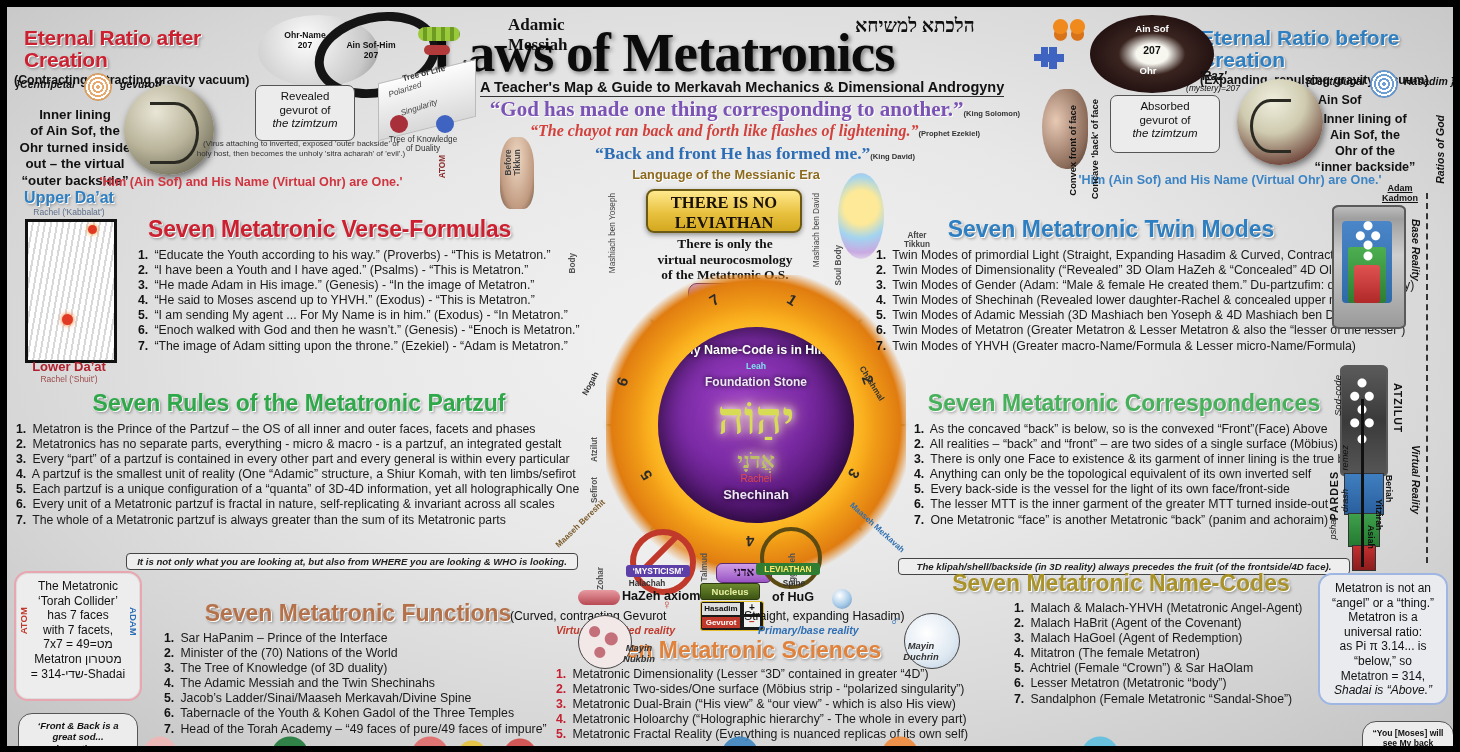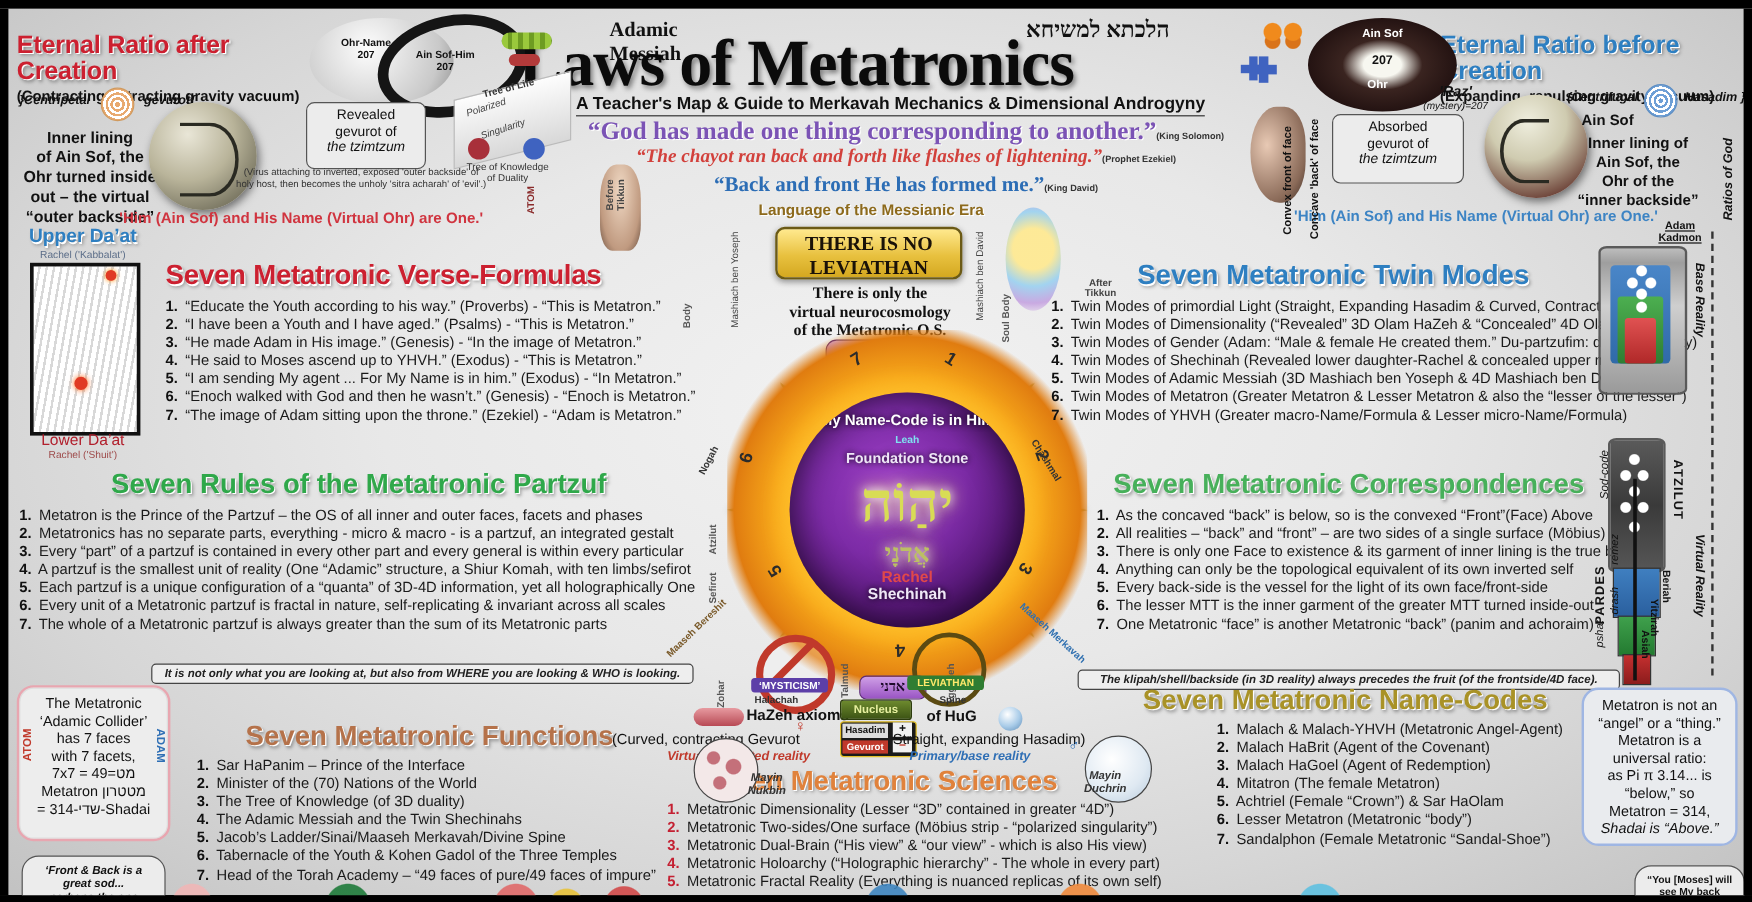--- a/index.html
+++ b/index.html
@@ -13,28 +13,28 @@
     color:#111;
   }
   #poster:before{
     content:"";position:absolute;left:0;top:0;width:7px;height:100%;background:#000;z-index:60;
   }
   #poster:after{
     content:"";position:absolute;right:0;top:0;width:7px;height:100%;background:#000;z-index:60;
   }
   .abs{position:absolute;}
   
-  .h-red{color:#cc2030;font-weight:bold;letter-spacing:-.2px;text-shadow:1px 1px 0 #fff,2px 2px 3px rgba(0,0,0,.35);}
+  .h-red{color:#cc2030;font-weight:bold;letter-spacing:-.2px;text-shadow:1px 1px 0 #fff,2px 2px 3px rgba(0,0,0,.35);margin-left:10px;}
   .h-blue{color:#2e7fc1;font-weight:bold;text-shadow:1px 1px 0 #fff,2px 2px 3px rgba(0,0,0,.35);}
   .h-green{color:#2fa84a;font-weight:bold;text-shadow:1px 1px 0 #fff,2px 2px 3px rgba(0,0,0,.35);}
   .h-grn2{color:#47b05a;font-weight:bold;text-shadow:1px 1px 0 #fff,2px 2px 3px rgba(0,0,0,.35);}
   .h-brown{color:#b5724a;font-weight:bold;text-shadow:1px 1px 0 #fff,2px 2px 3px rgba(0,0,0,.35);}
   .h-orange{color:#e0823c;font-weight:bold;text-shadow:1px 1px 0 #fff,2px 2px 3px rgba(0,0,0,.35);}
   .h-gold{color:#a99227;font-weight:bold;text-shadow:1px 1px 0 #fff,2px 2px 3px rgba(0,0,0,.35);}
-  .h-darkred{color:#b11f2c;font-weight:normal;}
+  .h-darkred{color:#b11f2c;font-weight:bold;}
   .sec-title{font-size:23px;line-height:25px;white-space:nowrap;}
   
   ol.sevens{margin:0;padding:0;list-style:none;font-size:12.3px;line-height:15.1px;color:#1a1a1a;}
   ol.sevens li{white-space:nowrap;}
   ol.sevens li b{display:inline-block;min-width:13px;}
   .num-red b{color:#c42032;}
   .num-blk b{color:#111;}
   
   .callout{
     background:#ececec;border:1.6px solid #555;border-radius:7px;
@@ -279,21 +279,21 @@
     <div class="ray" style="transform:translate(-36px,-150px) rotate(225deg);"></div>
     <div class="ray" style="transform:translate(-36px,-150px) rotate(270deg);"></div>
     <div class="ray" style="transform:translate(-36px,-150px) rotate(315deg);"></div>
     <div class="star8"></div>
     <div id="core">
       <div class="abs ctr" style="left:0;top:16px;width:196px;font-size:12.5px;font-weight:bold;color:#fff;text-shadow:0 0 5px #000;">“My Name-Code is in Him”</div>
       <div class="abs ctr" style="left:0;top:34px;width:196px;font-size:8.6px;color:#7fe0f0;font-weight:bold;">Leah</div>
       <div class="abs ctr" style="left:0;top:48px;width:196px;font-size:12px;font-weight:bold;color:#efe7f7;text-shadow:0 0 5px #000;">Foundation  Stone</div>
       <div class="abs ctr hebbig" style="left:0;top:66px;width:196px;font-size:46px;line-height:52px;">יהַוֹה</div>
       <div class="abs ctr hebbig" style="left:0;top:122px;width:196px;font-size:22px;line-height:24px;color:#bcbf64;">אֲדֹנָי</div>
-      <div class="abs ctr" style="left:0;top:146px;width:196px;font-size:13px;font-weight:bold;color:#e0484a;">Rachel</div>
+      <div class="abs ctr" style="left:0;top:146px;width:196px;font-size:10px;font-weight:normal;color:#e0484a;">Rachel</div>
       <div class="abs ctr" style="left:0;top:160px;width:196px;font-size:13px;font-weight:bold;color:#efe7f7;text-shadow:0 0 5px #000;">Shechinah</div>
     </div>
     <div class="raynum" style="left:104px;top:16px;transform:rotate(-32deg);">7</div>
     <div class="raynum" style="left:182px;top:16px;transform:rotate(32deg);">1</div>
     <div class="raynum" style="left:258px;top:96px;transform:rotate(70deg);">2</div>
     <div class="raynum" style="left:244px;top:190px;transform:rotate(120deg);">3</div>
     <div class="raynum" style="left:140px;top:258px;transform:rotate(178deg);">4</div>
     <div class="raynum" style="left:36px;top:192px;transform:rotate(-122deg);">5</div>
     <div class="raynum" style="left:12px;top:98px;transform:rotate(-72deg);">6</div>
   </div>
@@ -455,21 +455,21 @@
   <div class="abs" style="left:904px;top:606px;width:54px;height:54px;border-radius:50%;border:1.5px solid #444;background:radial-gradient(circle at 40% 35%,#fff,#dfe9f2 60%,#b8cbdd 100%);"></div>
   <div class="abs ctr ital bold tiny2" style="left:898px;top:634px;width:46px;color:#333;">
     <div>Mayin</div>
     <div>Duchrin</div>
   </div>
   <div class="abs bold" style="left:662px;top:590px;font-size:13px;color:#c0392b;">♀</div>
   <div class="abs bold" style="left:890px;top:606px;font-size:13px;color:#2f6fb5;">♂</div>
 
   <div class="abs roundbox pinkbox" style="left:14px;top:564px;width:128px;height:130px;">
     <div>The Metatronic</div>
-    <div>‘Adamic Collider’</div>
+    <div>‘Torah Collider’</div>
     <div>has 7 faces</div>
     <div>with 7 facets,</div>
     <div>7x7 = 49=מט</div>
     <div>Metatron מטטרון</div>
     <div>= 314-שדי-Shadai</div>
   </div>
   <div class="abs vert-l bold" style="left:18px;top:600px;font-size:9.6px;color:#c0392b;">ATOM</div>
   <div class="abs vert bold" style="left:128px;top:600px;font-size:9.6px;color:#2f6fb5;">ADAM</div>
 
   <div class="abs roundbox" style="left:18px;top:706px;width:120px;height:46px;background:#ececec;border:1.4px solid #555;font-size:9.6px;line-height:11.4px;font-style:italic;font-weight:bold;">

